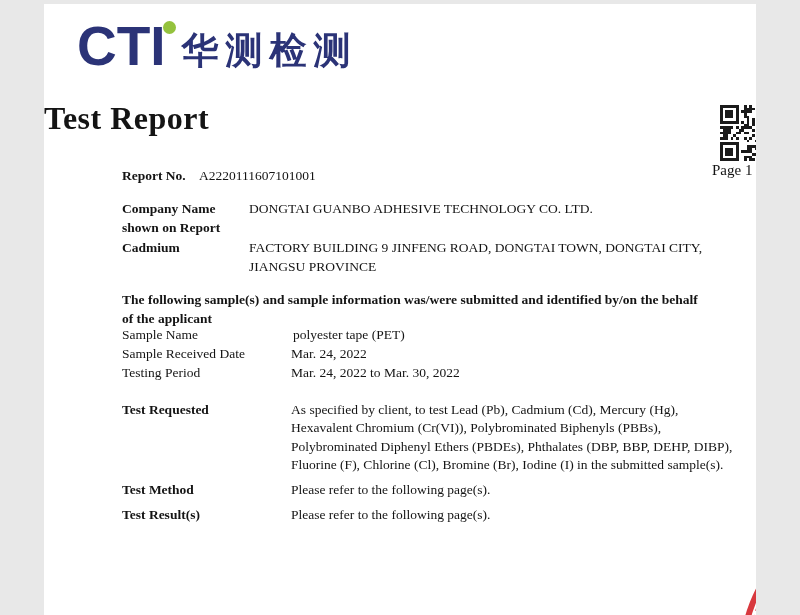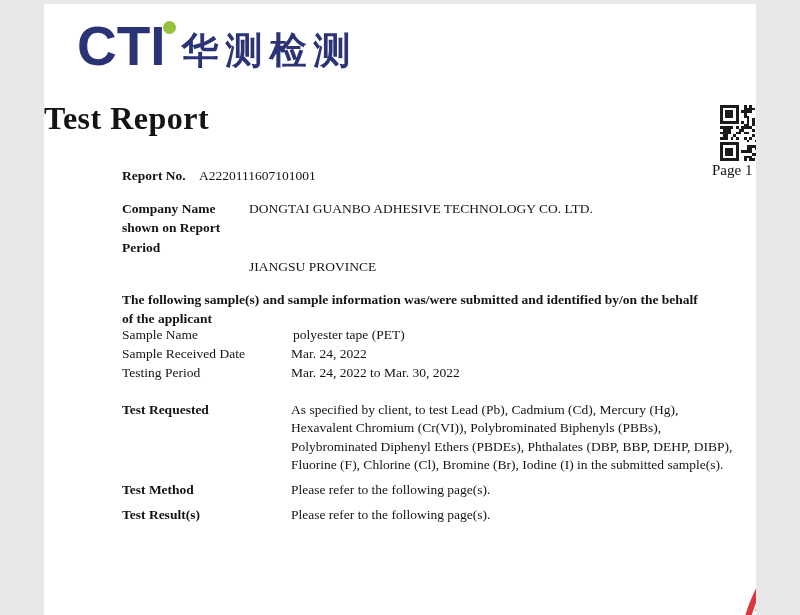--- a/index.html
+++ b/index.html
@@ -285,21 +285,22 @@
   </div>
   <div class="page-ind t">Page 1 of 7</div>
 
   <div class="t lbl" id="rn-l">Report No.</div>
   <div class="t" id="rn-v">A2220111607101001</div>
 
   <div class="t lbl" id="co-l1">Company Name</div>
   <div class="t lbl" id="co-l2">shown on Report</div>
   <div class="t" id="co-v">DONGTAI GUANBO ADHESIVE TECHNOLOGY CO. LTD.</div>
 
-  <div class="t lbl" id="ad-l">Period</div>
+  <div class="t lbl" id="ad-l">Cadmium</div>
+  <div class="t" id="ad-v1">FACTORY BUILDING 9 JINFENG ROAD, DONGTAI TOWN, DONGTAI CITY,</div>
   <div class="t" id="ad-v2">JIANGSU PROVINCE</div>
 
   <div class="t lbl" id="st-1">The following sample(s) and sample information was/were submitted and identified by/on the behalf</div>
   <div class="t lbl" id="st-2">of the applicant</div>
 
   <div class="t" id="s0-l">Sample Name</div>
   <div class="t" id="s0-v">polyester tape (PET)</div>
   <div class="t" id="s1-l">Sample Received Date</div>
   <div class="t" id="s1-v">Mar. 24, 2022</div>
   <div class="t" id="s2-l">Testing Period</div>

